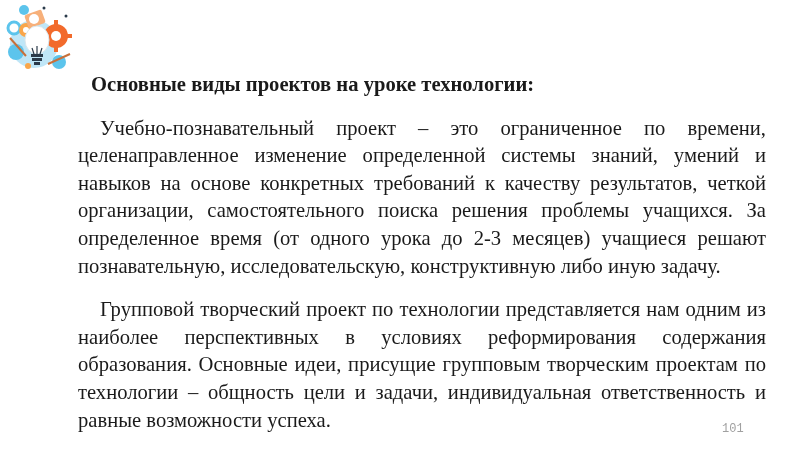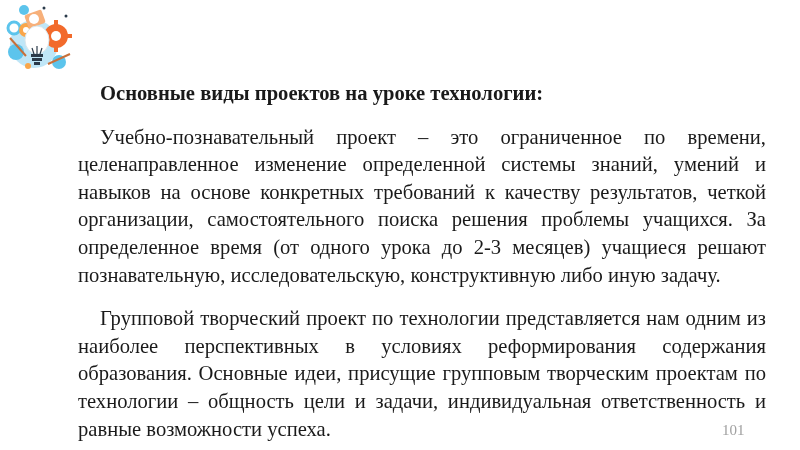--- a/index.html
+++ b/index.html
@@ -5,25 +5,25 @@
   html, body { margin: 0; padding: 0; }
   body {
     width: 800px; height: 450px; background: #ffffff; position: relative; overflow: hidden;
     font-family: "Liberation Serif", "DejaVu Serif", serif; color: #1a1a1a;
   }
   .logo { position: absolute; left: 4px; top: 2px; width: 70px; height: 72px; }
   .content {
     position: absolute; left: 62px; top: 64px; width: 720px;
     font-size: 20.6px; line-height: 27.6px; text-align: justify;
   }
-  .heading { font-weight: bold; text-indent: 22px; margin: 16px; }
+  .heading { font-weight: bold; text-indent: 22px; margin: 7px; }
   .para { margin: 16px; text-indent: 22px; }
   .page-num {
-    position: absolute; left: 722px; top: 422px; font-family: Liberation Serif, serif;
-    font-size: 15px; color: #a0a0a0;
+    position: absolute; left: 722px; top: 422px; font-family: Liberation Mono, monospace;
+    font-size: 12px; color: #a0a0a0;
   }
 </style>
 </head>
 <body>
 
 <div class="logo">
   <svg width="70" height="72" viewBox="0 0 70 72">
     <circle cx="30" cy="42" r="24" fill="#bfe6f7"></circle>
     <circle cx="12" cy="50" r="8" fill="#5cc4ec"></circle>
     <circle cx="20" cy="8" r="5" fill="#5cc4ec"></circle>

